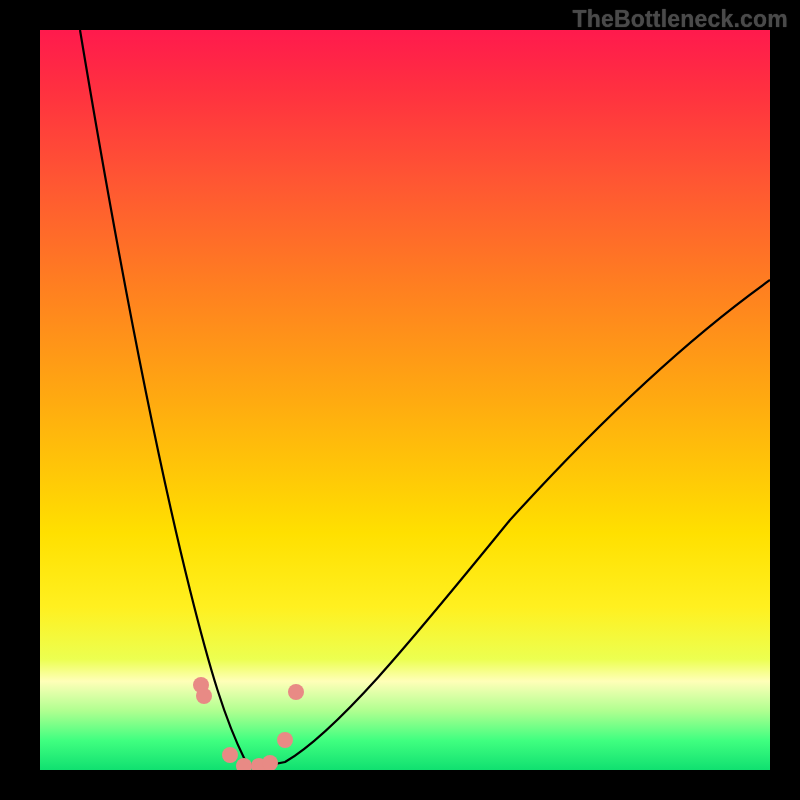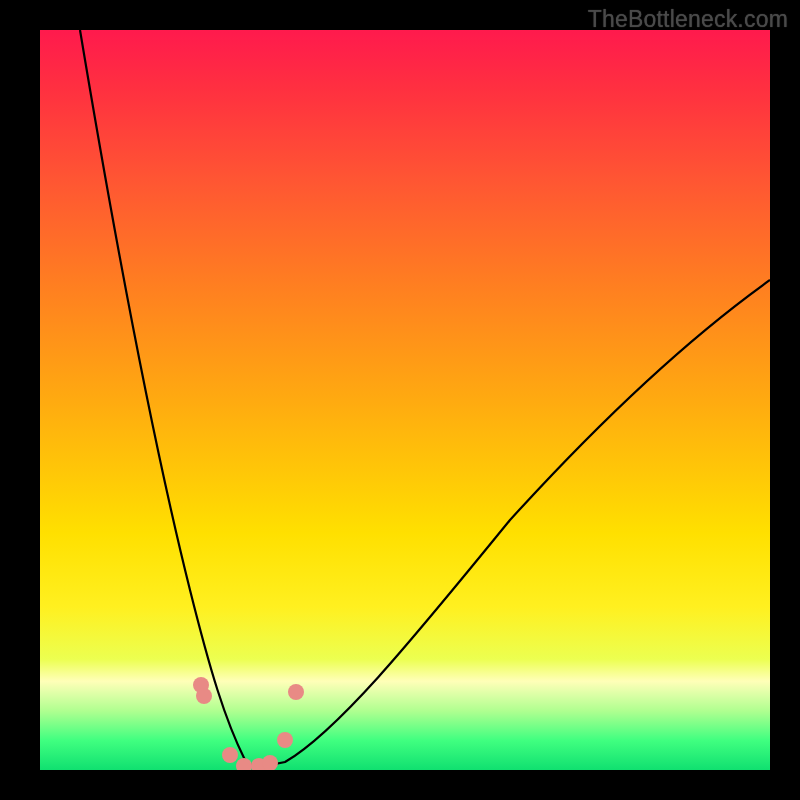--- a/index.html
+++ b/index.html
@@ -40,21 +40,21 @@
       #b0ff90 92%,
       #40ff80 96%,
       #10e070 100%
     );
   }
   .watermark {
     position: absolute;
     top: 6px;
     right: 12px;
     font-size: 23px;
-    font-weight: 400;
+    font-weight: 700;
     color: #4a4a4a;
     letter-spacing: 0.2px;
     text-shadow: 0 0 1px rgba(255,255,255,0.3);
   }
   svg.curves {
     position: absolute;
     left: 0;
     top: 0;
     width: 730px;
     height: 740px;

